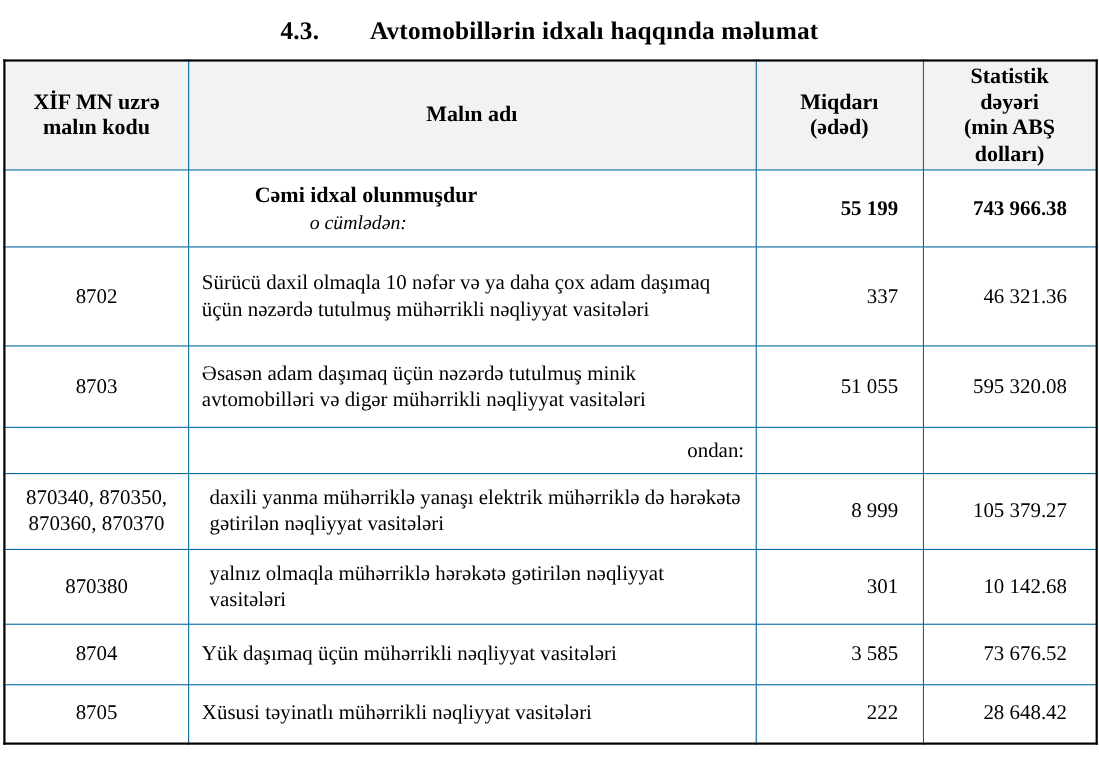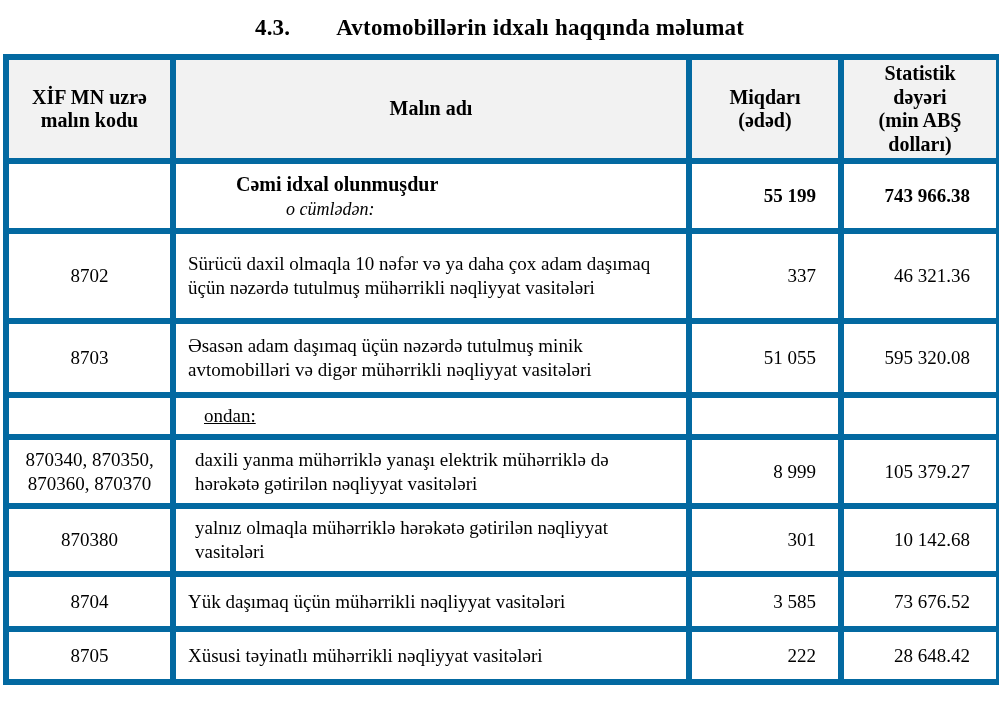--- a/index.html
+++ b/index.html
@@ -28,21 +28,21 @@
     }
     table.import-table {
       border-collapse: collapse;
       table-layout: fixed;
       width: 993px;
       margin: 13px 0 0 3px;
       border: 2px solid #000000;
     }
     .import-table th,
     .import-table td {
-      border: 6px solid #0369a1;
+      border: 1px solid #0369a1;
       vertical-align: middle;
       overflow: hidden;
     }
     .col-code { width: 167px; }
     .col-name { width: 516px; }
     .col-qty  { width: 152px; }
     .col-val  { width: 158px; }
     .import-table thead th {
       background: #f2f2f2;
       font-weight: bold;
@@ -58,21 +58,21 @@
       background: #ffffff;
     }
     .cell-code {
       text-align: center;
       white-space: pre-line;
     }
     .cell-name {
       text-align: left;
       padding: 3px 10px 3px 12px;
     }
-    .cell-name.center { text-align: left; padding-left: 28px; text-decoration: underline; }
+    .cell-name.center { text-align: right; padding-left: 28px; }
     .cell-name.indent { padding-left: 19px; }
     .cell-qty {
       text-align: right;
       padding-right: 22px;
       font-family: Liberation Serif, serif;
     }
     .cell-val {
       text-align: right;
       padding-right: 26px;
     }

